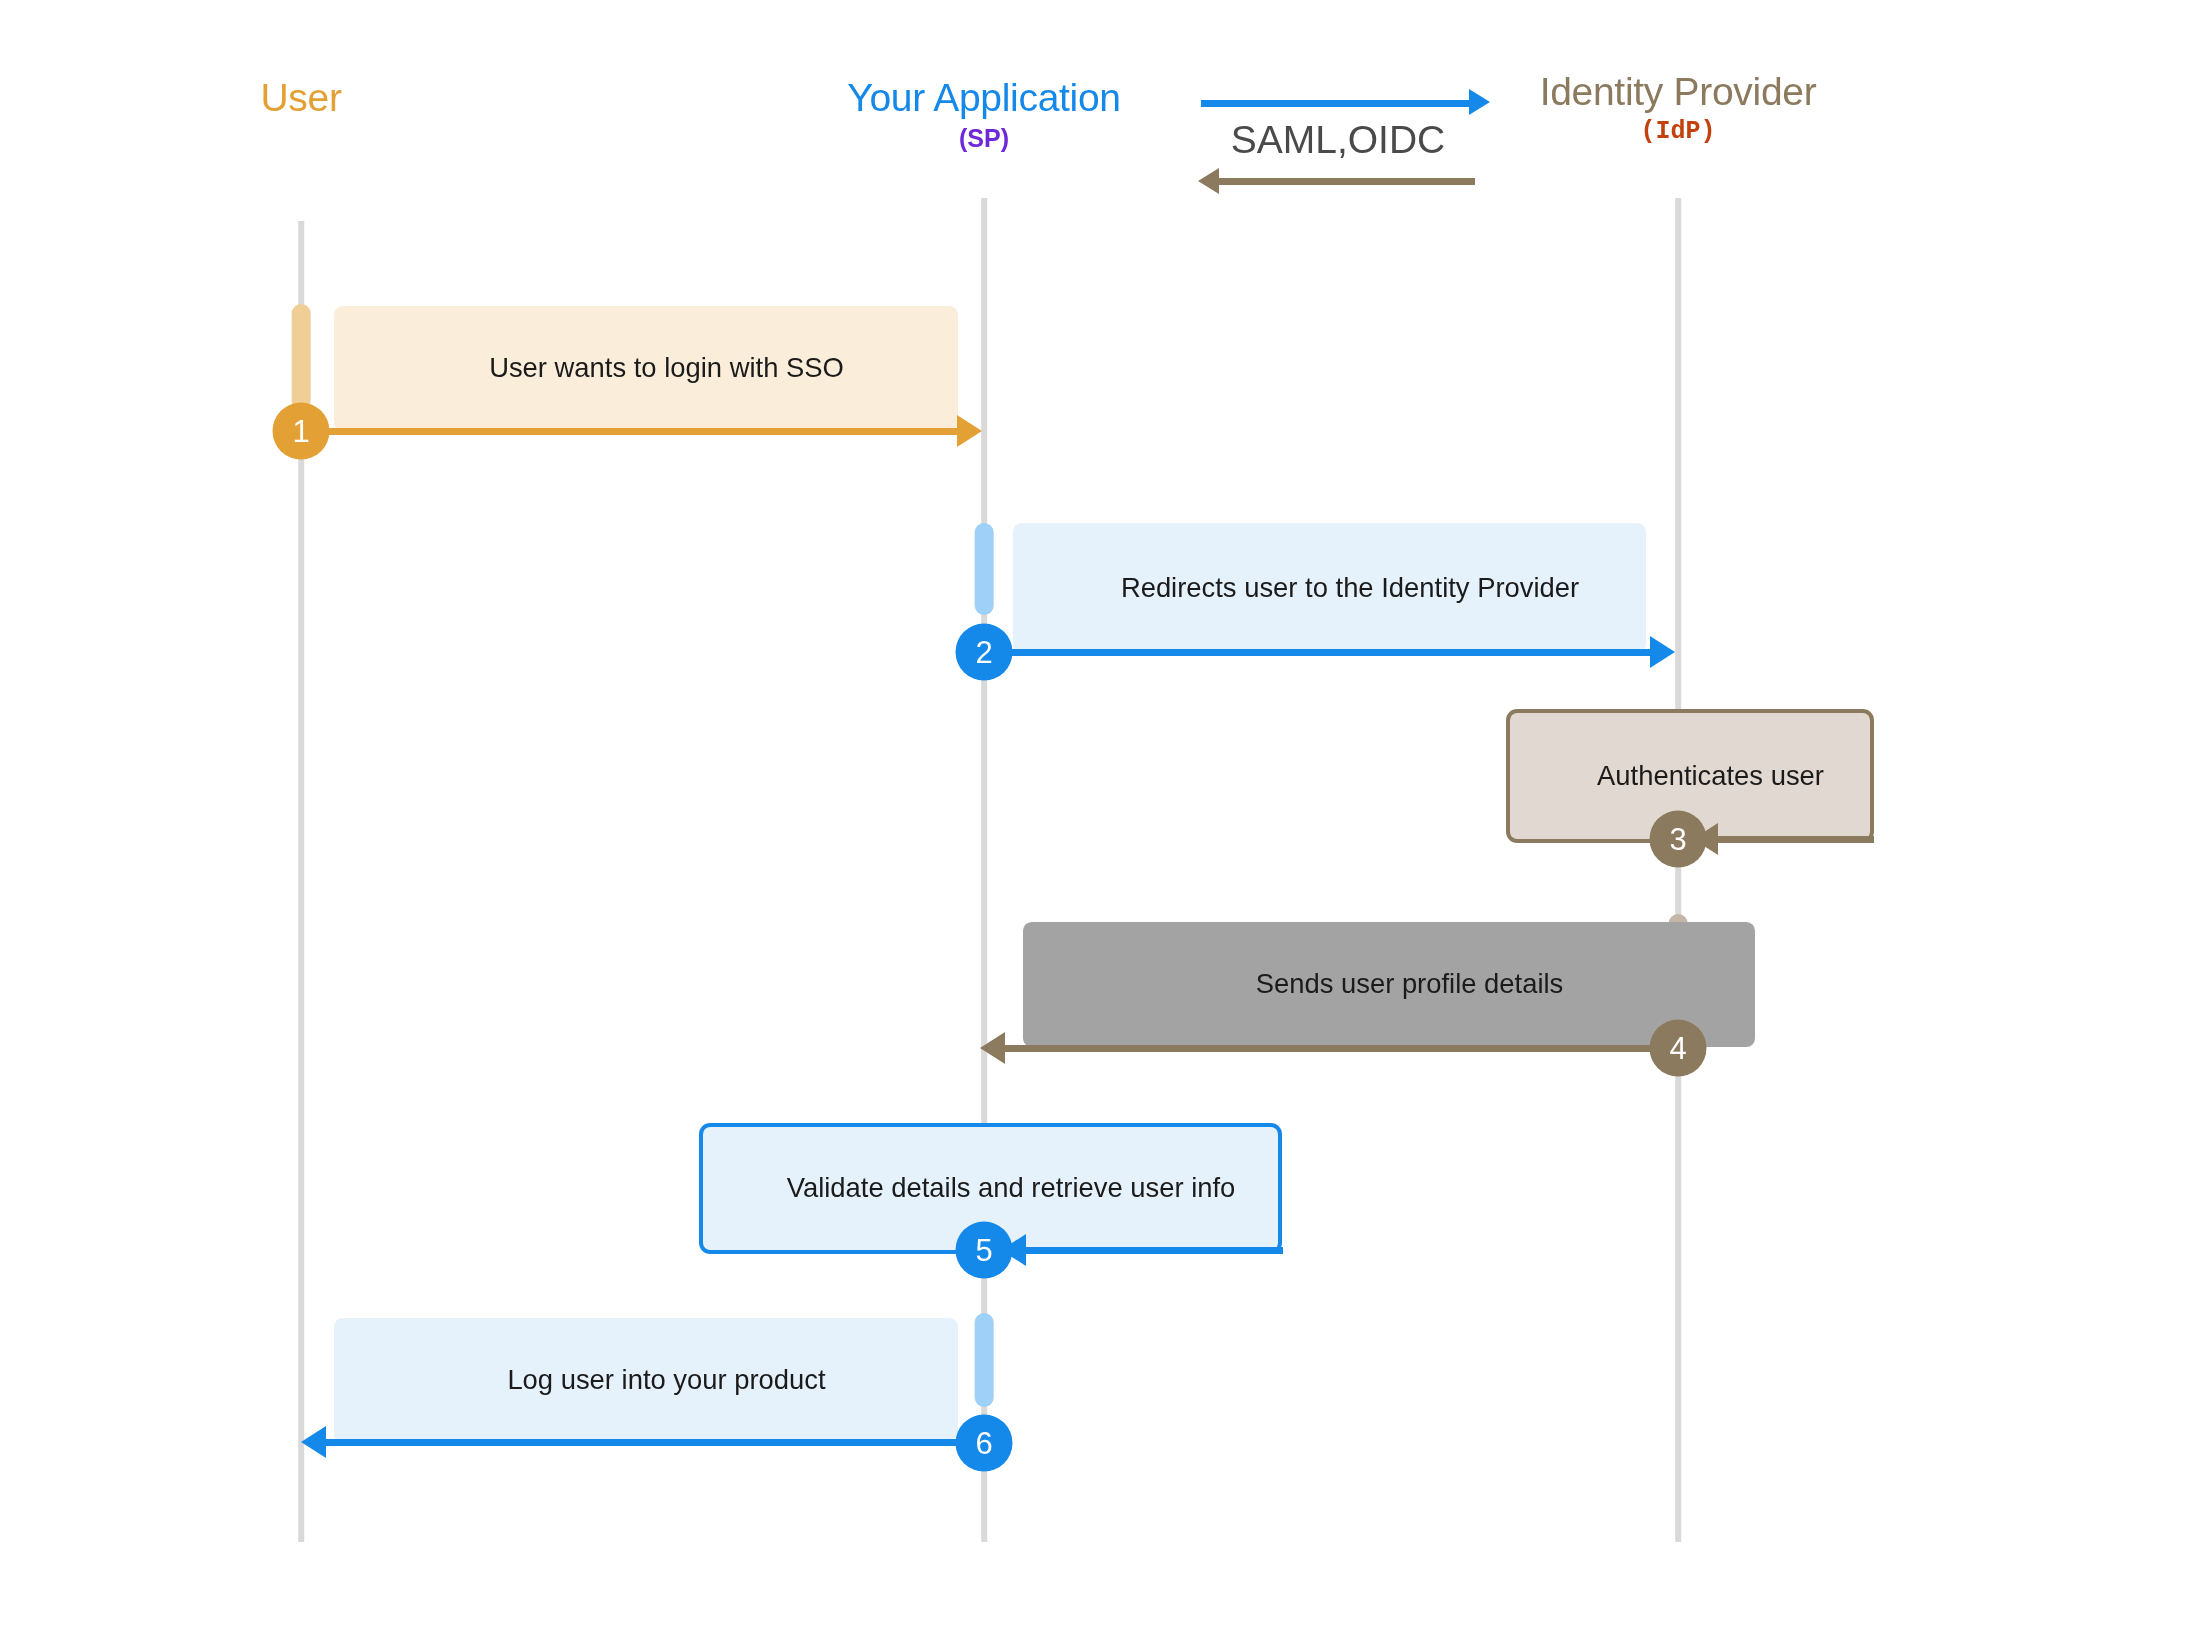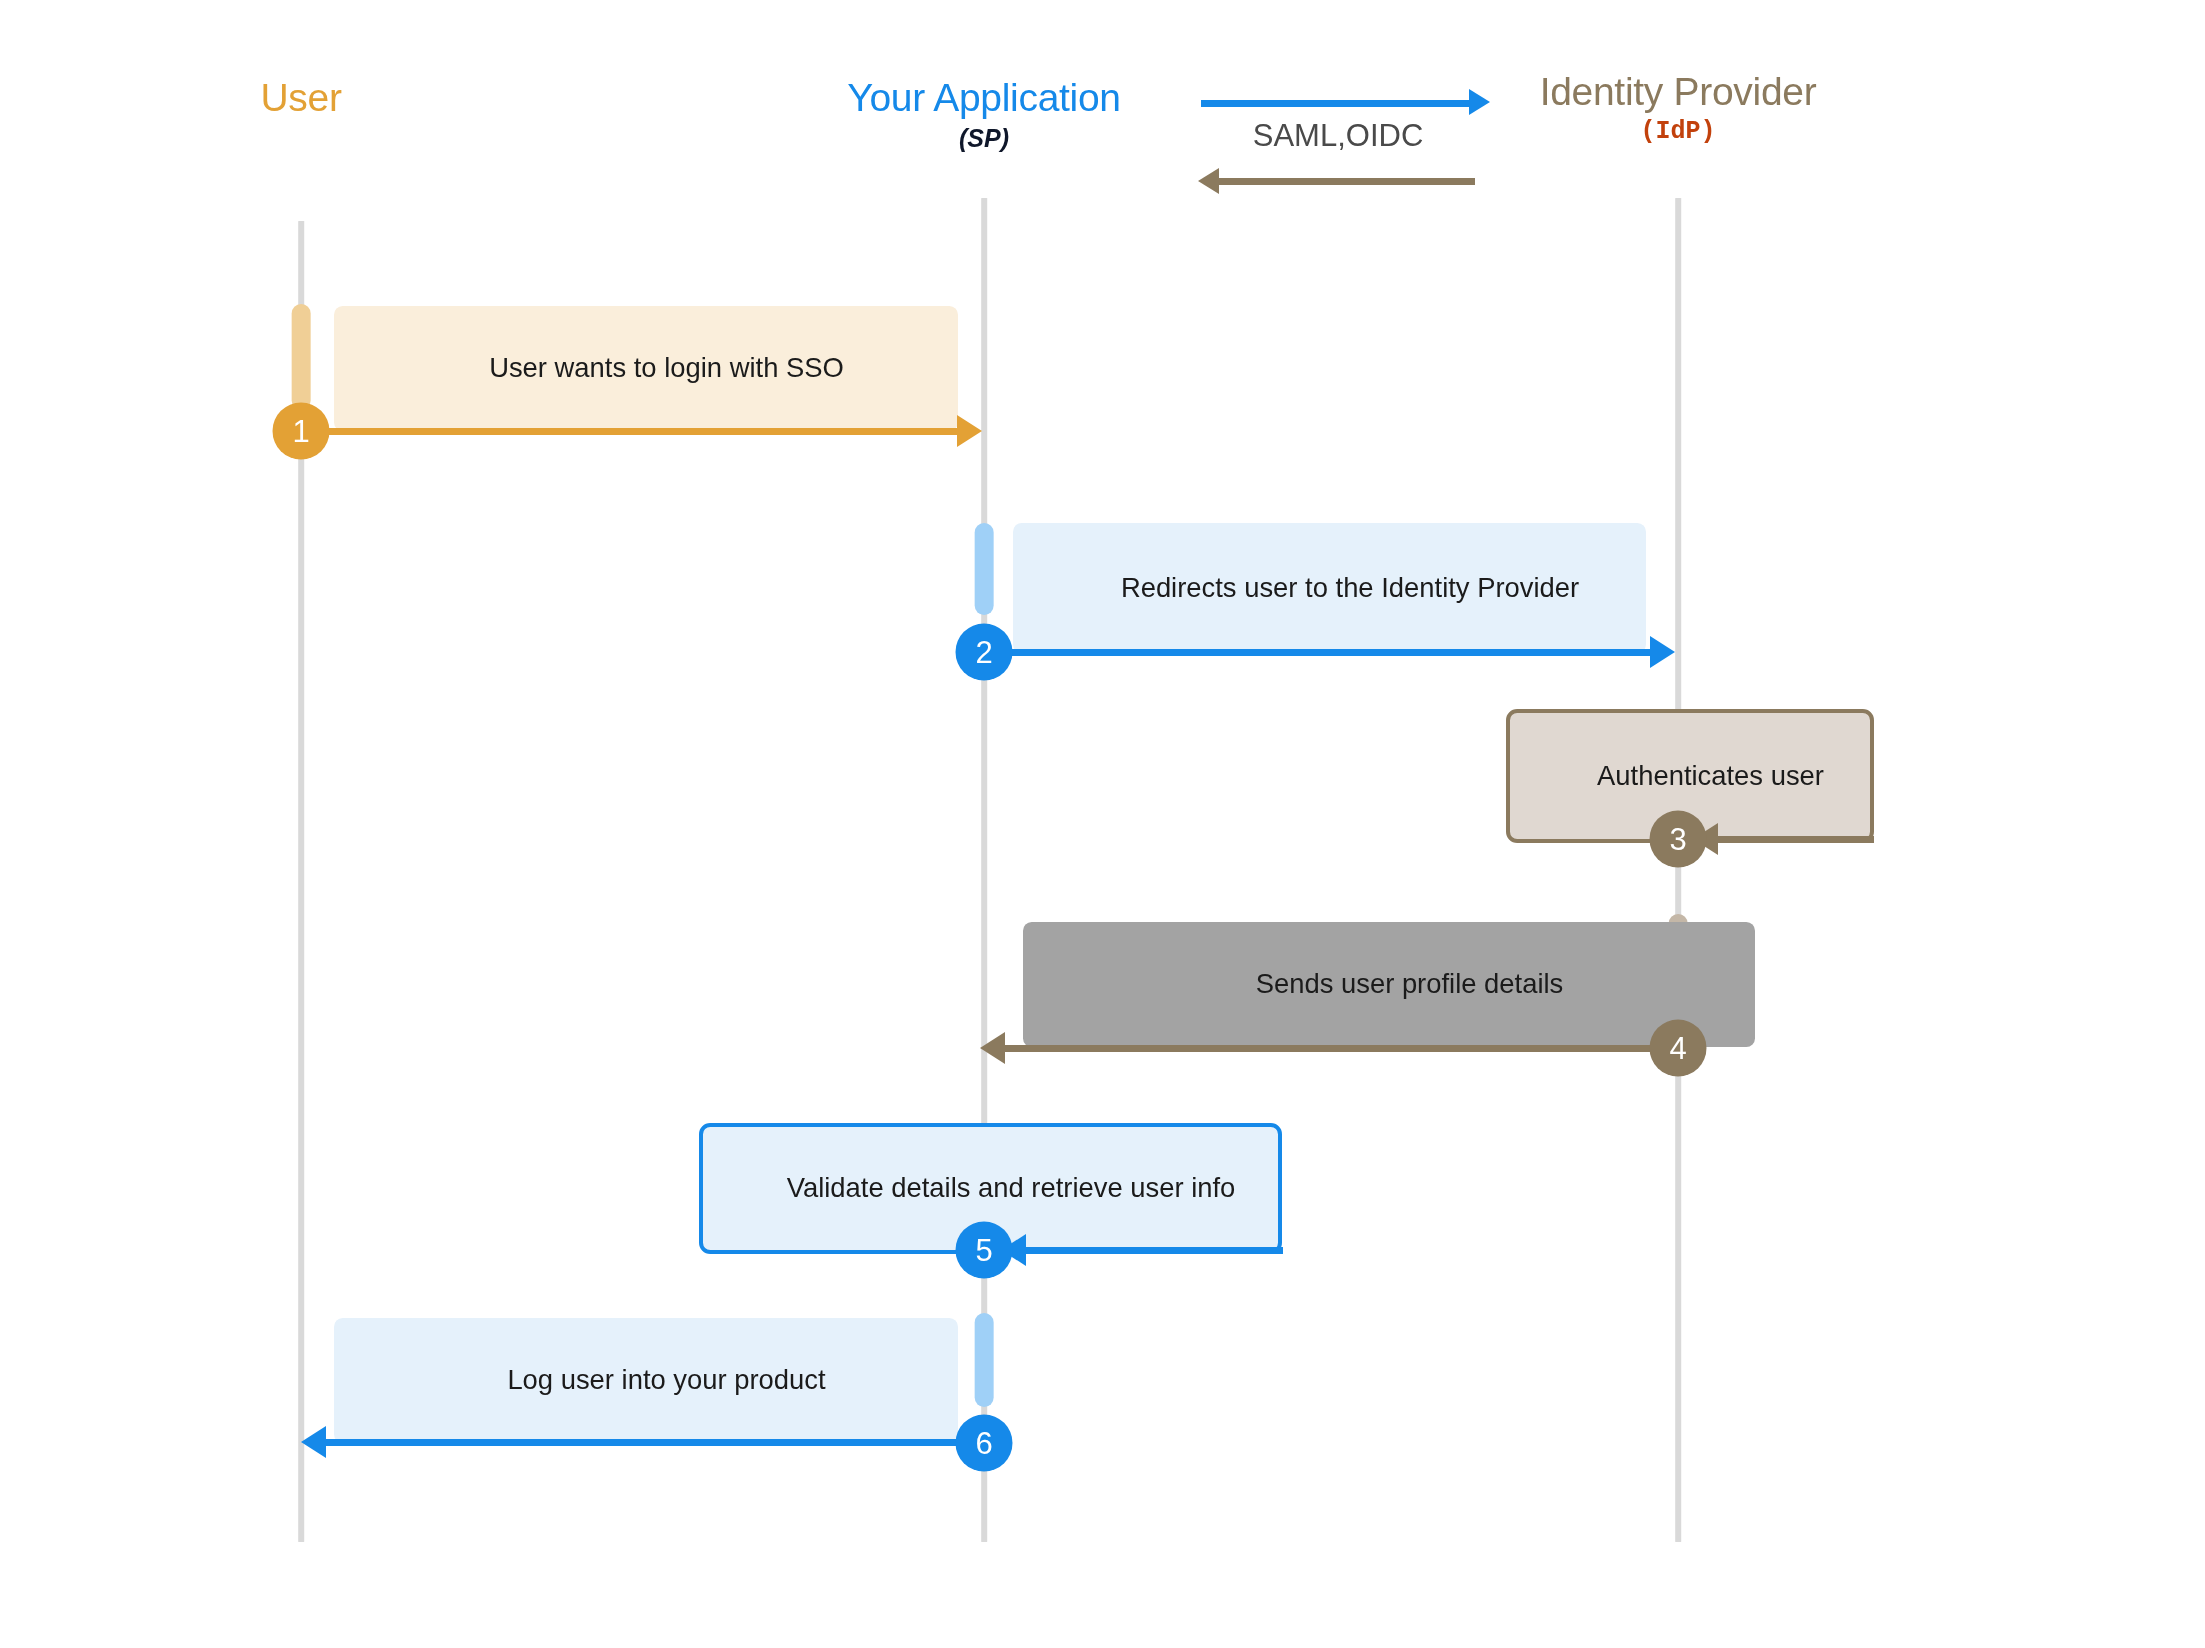--- a/index.html
+++ b/index.html
@@ -119,39 +119,39 @@
     position: absolute;
     width: 0;
     height: 0;
     border-top: 13.7px solid transparent;
     border-bottom: 13.7px solid transparent;
   }
   .hdr-head.right { border-left: 21px solid; }
   .hdr-head.left  { border-right: 21px solid; }
   .hdr-label {
     position: absolute;
-    font-size: 31px;
+    font-size: 39px;
     color: #4a4a4a;
     white-space: nowrap;
     transform: translateX(-50%);
   }
 </style>
 </head>
 <body>
 
 <div id="stage">
 
   <div class="participant" style="left:301px; top:78px;">
     <div class="p-title" style="color:#e3a135;">User</div>
     <div class="p-sub" style="color:#e3a135;"></div>
   </div>
 
   <div class="participant" style="left:984px; top:78px;">
     <div class="p-title" style="color:#1589e9;">Your Application</div>
-    <div class="p-sub" style="color:#0f172a;font-style:italic;">(SP)</div>
+    <div class="p-sub" style="color:#6d28d9;">(SP)</div>
   </div>
 
   <div class="participant" style="left:1678px; top:72px;">
     <div class="p-title" style="color:#8b7a5e;">Identity Provider</div>
     <div class="p-sub" style="color:#c2410c;font-family:Liberation Mono, monospace;">(IdP)</div>
   </div>
 
   <div class="hdr-line" style="left:1201px; top:100px; width:271px; background:#1589e9;"></div>
   <div class="hdr-head right" style="left:1469px; top:89px; border-left-color:#1589e9;"></div>
 

